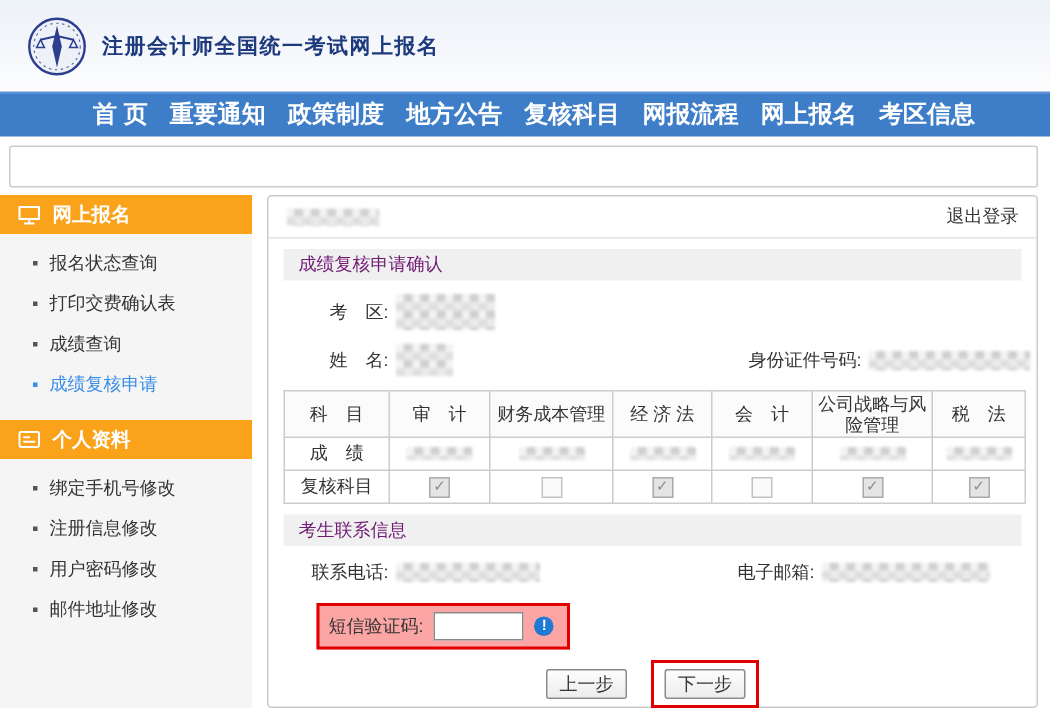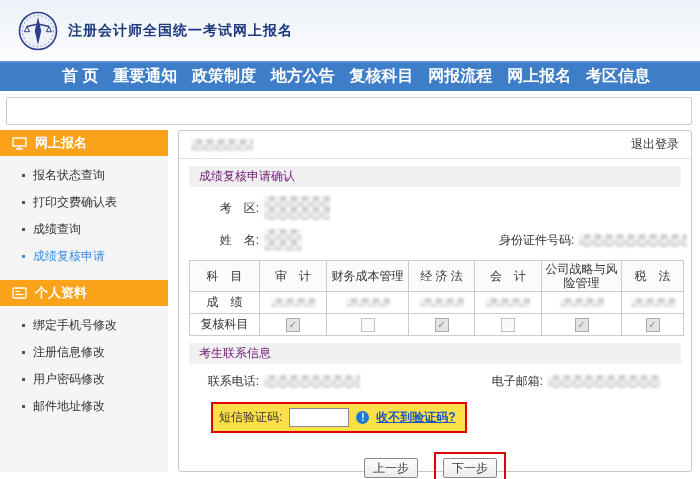--- a/index.html
+++ b/index.html
@@ -68,22 +68,22 @@
   .subj-table{border-collapse:collapse;margin:9px 10px 0;width:494px;table-layout:fixed;}
   .subj-table th,.subj-table td{border:1px solid #ccc;text-align:center;font-weight:normal;
     font-size:12px;color:#333;padding:0;}
   .subj-table th{height:30px;background:#fbfbfb;line-height:14px;}
   .subj-table td{height:21px;}
   .checkbox{display:inline-block;width:12px;height:12px;line-height:12px;border:1px solid #c2c2c2;
     background:#fafafa;font-size:10px;color:#8a8a8a;vertical-align:middle;cursor:pointer;}
   .checkbox.checked{background:#e4e4e4;border-color:#ababab;}
 
   
-  .sms-box{display:inline-flex;align-items:center;gap:7px;margin:12px 0 12px 32px;
-    border:2px solid var(--alert_red);padding:4px 9px 4px 6px;background:#fde047;}
+  .sms-box{display:inline-flex;align-items:center;gap:7px;margin:12px 0 0 32px;
+    border:2px solid var(--alert_red);padding:4px 9px 4px 6px;background:#fca5a5;}
   .sms-label{white-space:nowrap;}
   .sms-input{width:52px;height:17px;border:1px solid #8a8a8a;background:#fff;padding:0 3px;font-size:12px;}
   .sms-btn{height:21px;padding:0 7px;border:1px solid #999;border-radius:2px;font-size:12px;color:#333;
     background:linear-gradient(#fdfdfd,#ededed);cursor:pointer;white-space:nowrap;}
   .info-icon{display:inline-block;width:13px;height:13px;line-height:13px;border-radius:50%;
     background:#1f7ad4;color:#fff;font-weight:bold;font-size:10px;text-align:center;flex:0 0 auto;}
   .no-code{color:var(--link_blue);font-weight:bold;text-decoration:underline;cursor:pointer;white-space:nowrap;}
 
   .warning{color:var(--alert_red);font-weight:bold;text-align:center;margin-top:10px;font-size:12px;}
 
@@ -224,21 +224,20 @@
       <span class="f-group2" style="margin-left:108px;">
         <span class="f-label wide">电子邮箱:</span>
         <span class="px-blur b-mail"></span>
       </span>
     </div>
 
     <div class="sms-box">
       <span class="sms-label">短信验证码:</span>
       <input class="sms-input" type="text" style="">
       <span class="info-icon">!</span>
-      <a class="no-code">收不到验证码?</a>
     </div>
 
 
     <div class="btn-row">
       <button class="step-btn">上一步</button>
       <span class="next-wrap">
         <button class="step-btn">下一步</button>
       </span>
     </div>
 

